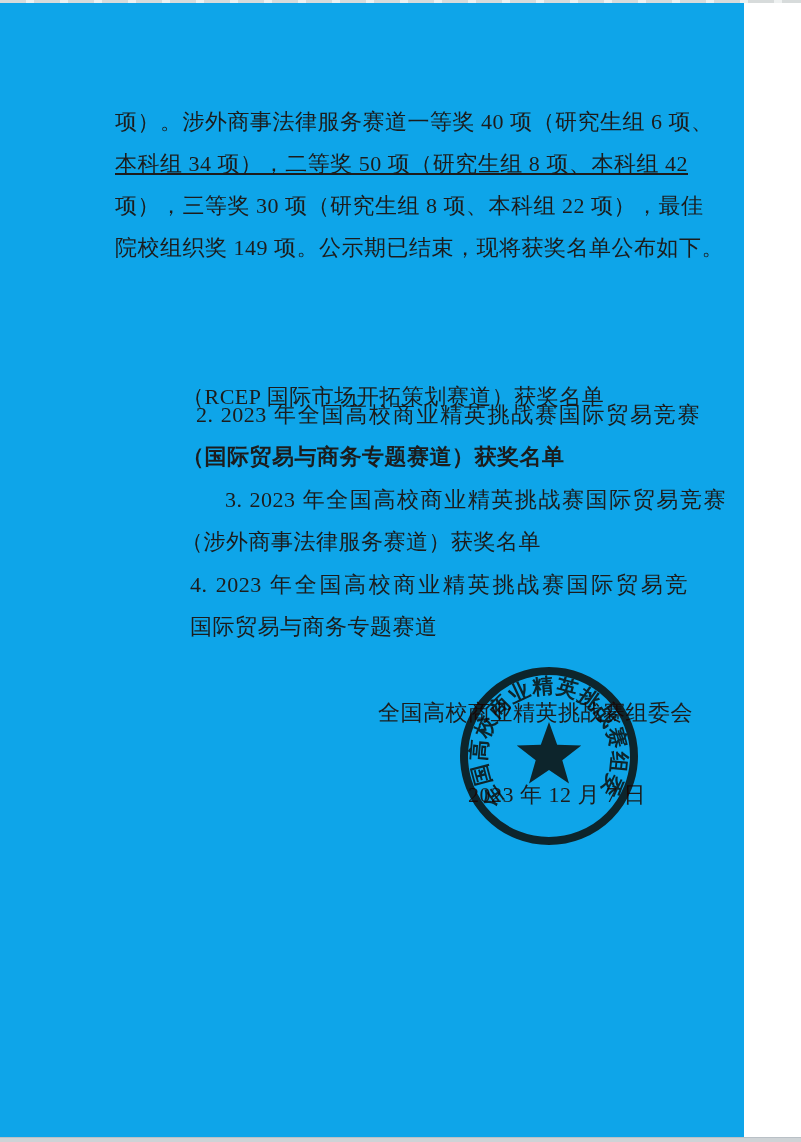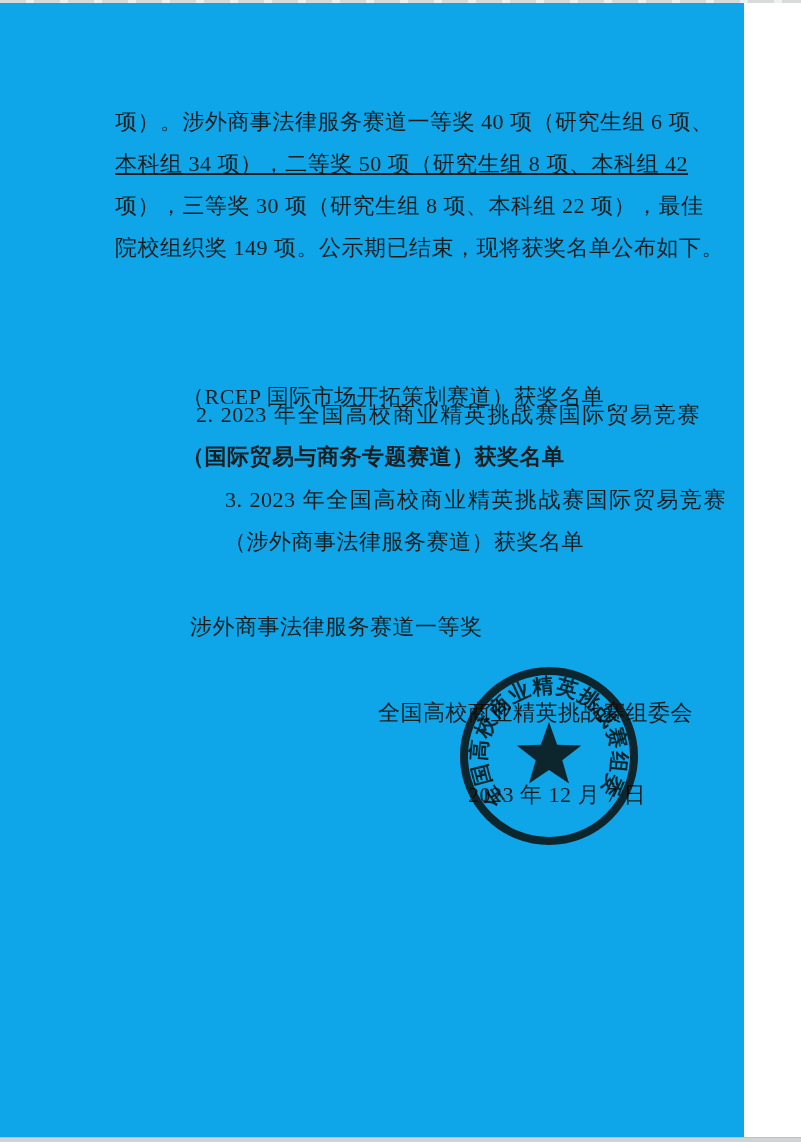--- a/index.html
+++ b/index.html
@@ -41,21 +41,21 @@
   .p1l1 { left:115px; top:101px; width:573px; }
   .p1l2 { left:115px; top:143px; width:573px;text-decoration:underline; }
   .p1l3 { left:115px; top:185px; width:573px; }
   .p1l4 { left:115px; top:227px; width:573px; }
   
   .a1 { left:162px; top:309px; width:526px; }
   .a2 { left:182px; top:352px;margin-top:24px; }
   .a3 { left:196px; top:394px; width:504px; }
   .a4 { left:182px; top:436px;font-weight:bold; }
   .a5 { left:187px; top:479px; width:501px;margin-left:38px; }
-  .a6 { left:181px; top:521px;margin-left:43px; }
+  .a6 { left:181px; top:521px; }
   .a7 { left:190px; top:564px; width:498px; }
   .a8 { left:190px; top:606px; }
   
   .sig  { left:378px; top:692px; }
   .date { left:468px; top:774px; }
   
   .seal {
     position:absolute;
     left:454px; top:661px;
     width:190px; height:190px;
@@ -79,21 +79,22 @@
   <div class="tl just p1l1">项）。涉外商事法律服务赛道一等奖 40 项（研究生组 6 项、</div>
   <div class="tl just p1l2">本科组 34 项），二等奖 50 项（研究生组 8 项、本科组 42</div>
   <div class="tl just p1l3">项），三等奖 30 项（研究生组 8 项、本科组 22 项），最佳</div>
   <div class="tl just p1l4">院校组织奖 149 项。公示期已结束，现将获奖名单公布如下。</div>
 
   <div class="tl a2">（RCEP 国际市场开拓策划赛道）获奖名单</div>
   <div class="tl just a3">2. 2023 年全国高校商业精英挑战赛国际贸易竞赛</div>
   <div class="tl a4">（国际贸易与商务专题赛道）获奖名单</div>
   <div class="tl just a5">3. 2023 年全国高校商业精英挑战赛国际贸易竞赛</div>
   <div class="tl a6">（涉外商事法律服务赛道）获奖名单</div>
-  <div class="tl a8">涉外商事法律服务赛道一等奖</div>
+  <div class="tl just a7">4. 2023 年全国高校商业精英挑战赛国际贸易竞</div>
+  <div class="tl a8">国际贸易与商务专题赛道</div>
 
   <div class="tl sig">全国高校商业精英挑战赛组委会</div>
   <div class="tl date">2023 年 12 月 7 日</div>
 
   <svg class="seal" viewBox="0 0 190 190" aria-hidden="true">
     <circle cx="95" cy="95" r="85" fill="none" stroke-width="8" stroke="#d9281e"></circle>
     <polygon points="95,61 103.2,83.7 127.3,84.5 108.3,99.3 115,122.5 95,109 75,122.5 81.7,99.3 62.7,84.5 86.8,83.7" fill="#d9281e"></polygon>
     <path id="sealArc" d="M 50.5 139.5 A 63 63 0 1 1 139.5 139.5" fill="none"></path>
     <text fill="#d9281e">
       <textPath href="#sealArc" startOffset="0">全国高校商业精英挑战赛组委会</textPath>

